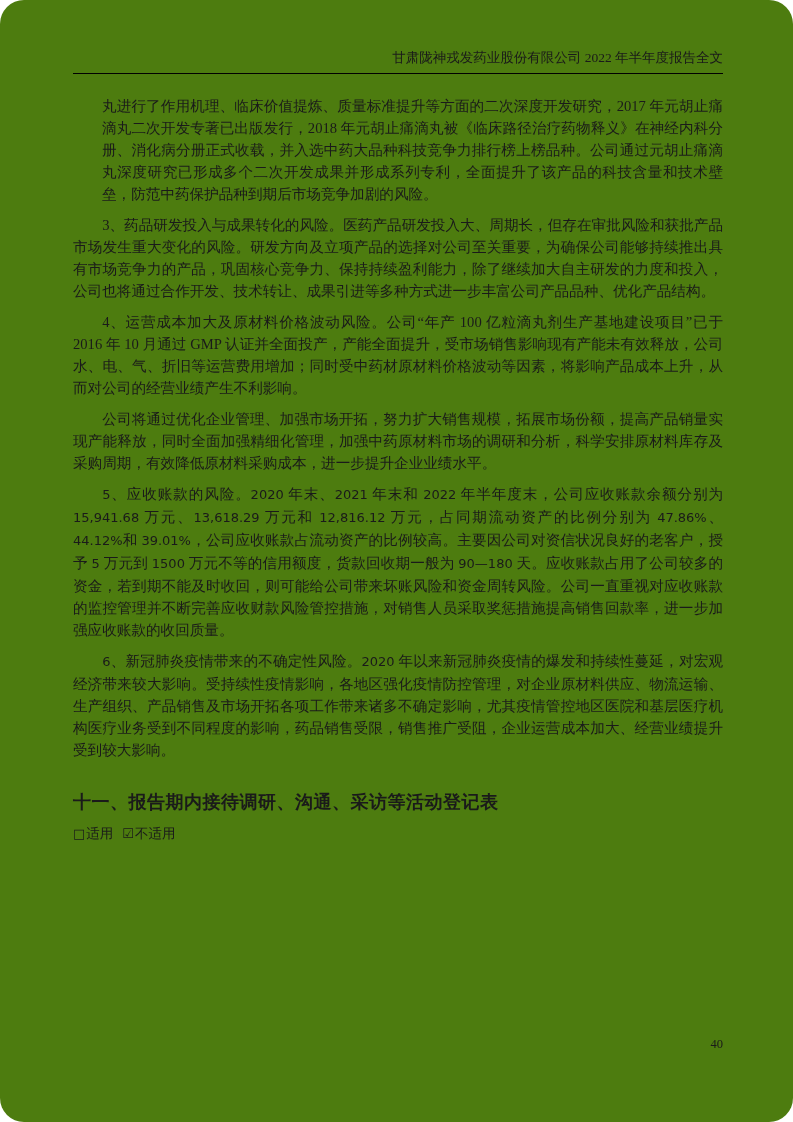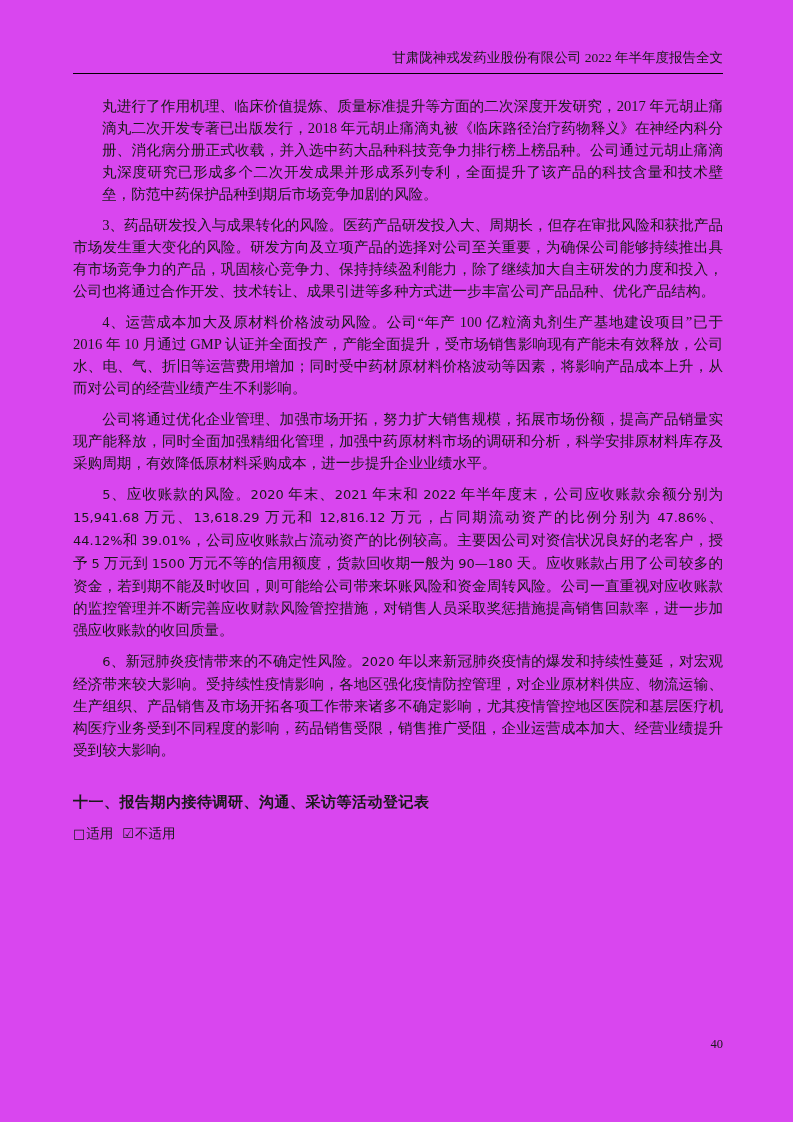--- a/index.html
+++ b/index.html
@@ -6,22 +6,23 @@
   html, body { background: #ffffff; }
   body {
     width: 793px;
     font-family: "Liberation Serif", "DejaVu Serif", serif;
     color: #1a1a1a;
   }
   .page {
     position: relative;
     width: 793px;
     height: 1122px;
-    background: #d946ef;
+    background: #4d7c0f;
     overflow: hidden;
+    border-radius: 24px;
   }
   .header {
     margin: 0 70px 0 73px;
     padding-top: 49px;
     padding-bottom: 7px;
     border-bottom: 1px solid #000000;
     text-align: right;
     font-size: 13.5px;
     line-height: 17px;
   }
@@ -35,21 +36,21 @@
     text-align: justify;
     text-indent: 2em;
     margin-bottom: 9px;
   }
   .para.no-indent { text-indent: 0; margin-left: 29px; }
   .lat {
     font-family: "DejaVu Sans", "Liberation Sans", sans-serif;
     font-size: 13px;
   }
   .section-heading {
-    font-size: 15px;
+    font-size: 18px;
     font-weight: bold;
     line-height: 22px;
     margin-top: 30px;
     letter-spacing: 0.5px;
   }
   .applicability {
     margin-top: 11px;
     font-size: 13.5px;
     line-height: 20px;
   }

